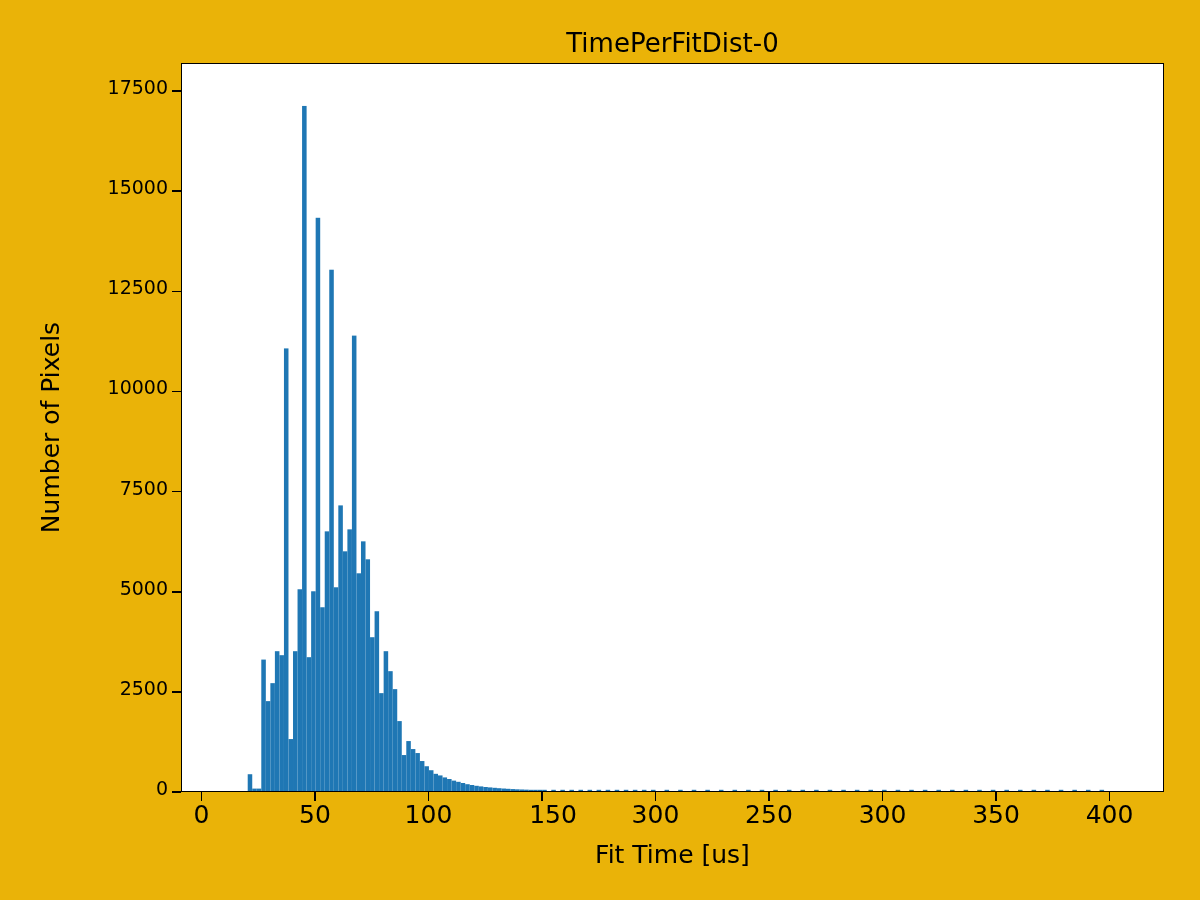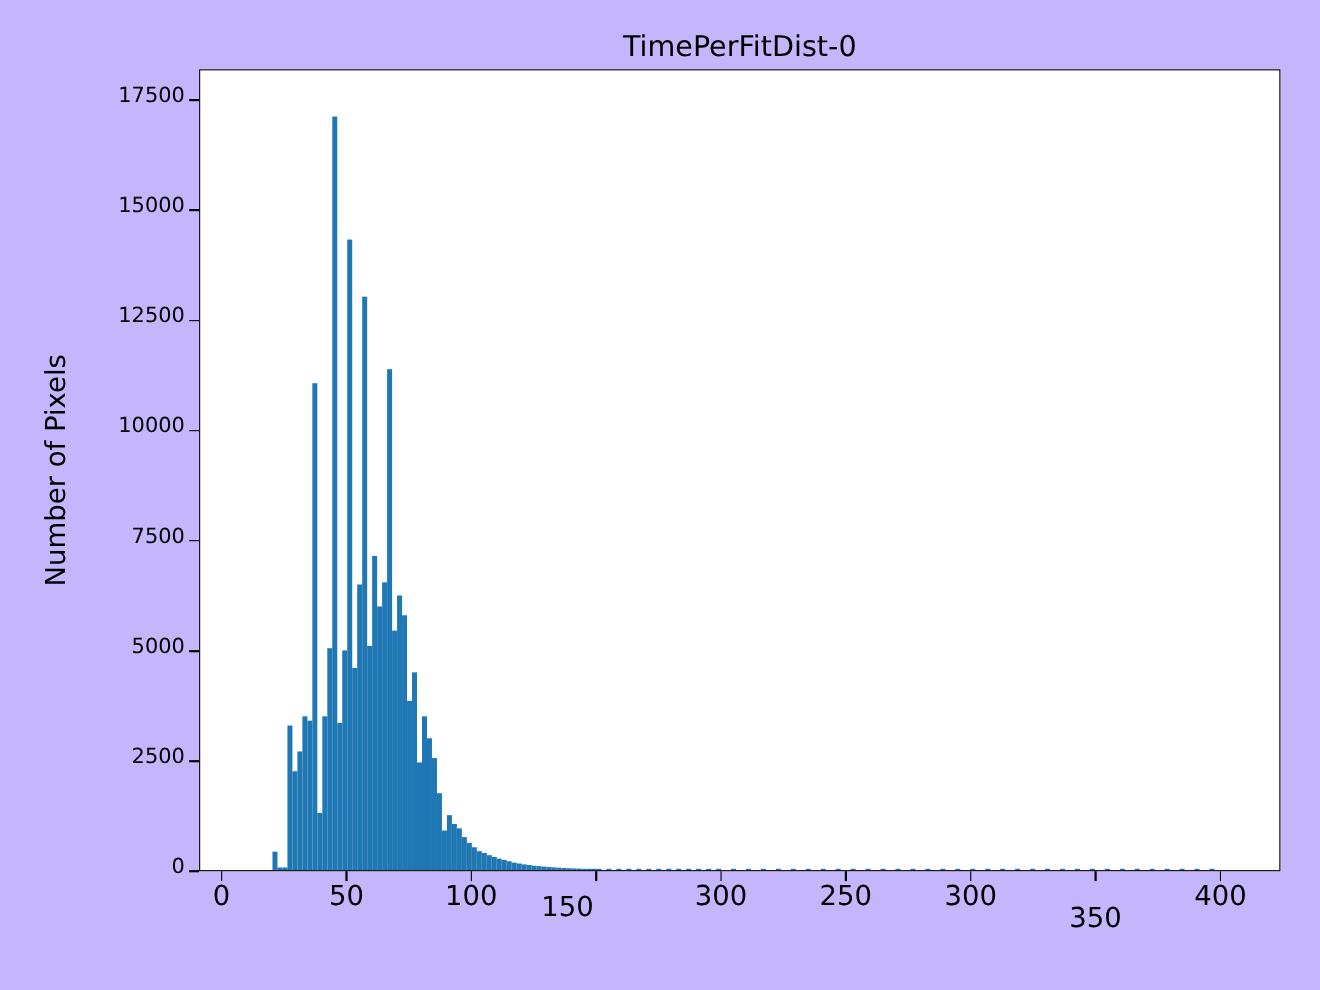--- a/index.html
+++ b/index.html
@@ -10,21 +10,21 @@
   body {
     width: 1200px;
     height: 900px;
     font-family: "DejaVu Sans", sans-serif;
     overflow: hidden;
   }
   #figure {
     position: relative;
     width: 1200px;
     height: 900px;
-    background: #c4b5fd;
+    background: #eab308;
     text-decoration: underline;
   }
   #chart-title {
     position: absolute;
     left: 181px;
     top: 28px;
     width: 983px;
     text-align: center;
     font-size: 26px;
     color: #000000;
@@ -259,34 +259,35 @@
       </div>
   </div>
 
   <div id="xtick-group">
       <div class="xtick-label" style="left: 201.432px;">0</div>
       <div class="xtick-mark" style="left: 201.432px;"></div>
       <div class="xtick-label" style="left: 314.942px;">50</div>
       <div class="xtick-mark" style="left: 314.942px;"></div>
       <div class="xtick-label" style="left: 428.453px;">100</div>
       <div class="xtick-mark" style="left: 428.453px;"></div>
-      <div class="xtick-label" style="left: 516px; margin-top: 10px;">150</div>
+      <div class="xtick-label" style="left: 553px;">150</div>
       <div class="xtick-mark" style="left: 541.963px;"></div>
       <div class="xtick-label" style="left: 655.473px;">300</div>
       <div class="xtick-mark" style="left: 655.473px;"></div>
       <div class="xtick-label" style="left: 768.984px;">250</div>
       <div class="xtick-mark" style="left: 768.984px;"></div>
       <div class="xtick-label" style="left: 882.494px;">300</div>
       <div class="xtick-mark" style="left: 882.494px;"></div>
-      <div class="xtick-label" style="left: 996.005px; margin-top: 20px;">350</div>
+      <div class="xtick-label" style="left: 996.005px;">350</div>
       <div class="xtick-mark" style="left: 996.005px;"></div>
       <div class="xtick-label" style="left: 1109.52px;">400</div>
       <div class="xtick-mark" style="left: 1109.52px;"></div>
     </div>
 
+  <div id="xaxis-label">Fit Time [us]</div>
 
 <div class="ytick-mark" style="top: 791.2px;"></div>
     <div class="ytick-mark" style="top: 691.063px;"></div>
     <div class="ytick-mark" style="top: 590.925px;"></div>
     <div class="ytick-mark" style="top: 490.788px;"></div>
     <div class="ytick-mark" style="top: 390.651px;"></div>
     <div class="ytick-mark" style="top: 290.513px;"></div>
     <div class="ytick-mark" style="top: 190.376px;"></div>
     <div class="ytick-mark" style="top: 90.2385px;"></div>
   </div>

